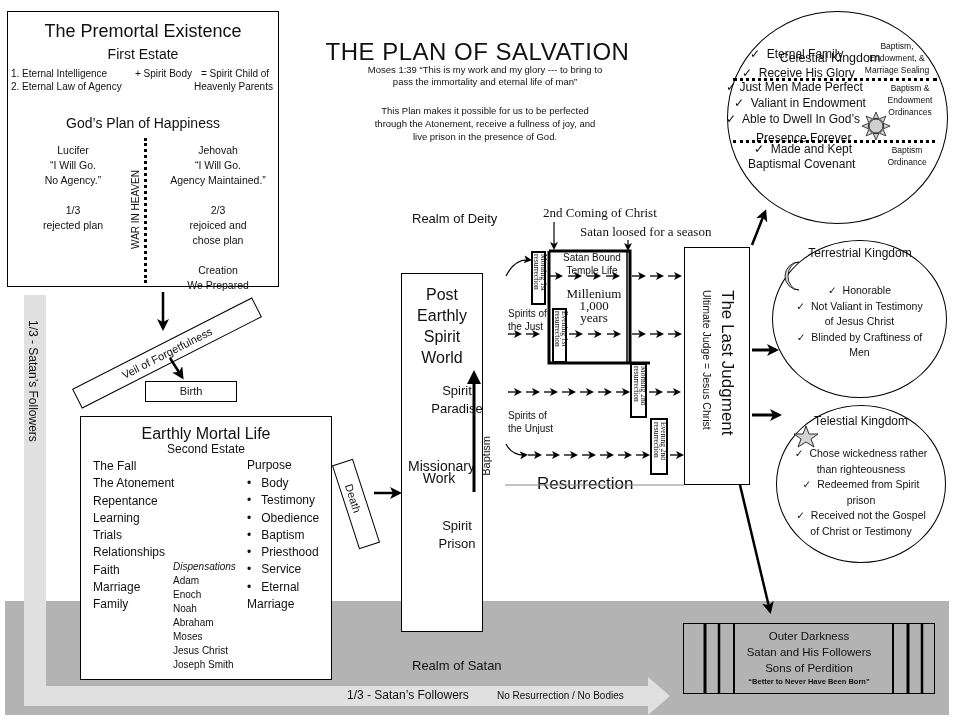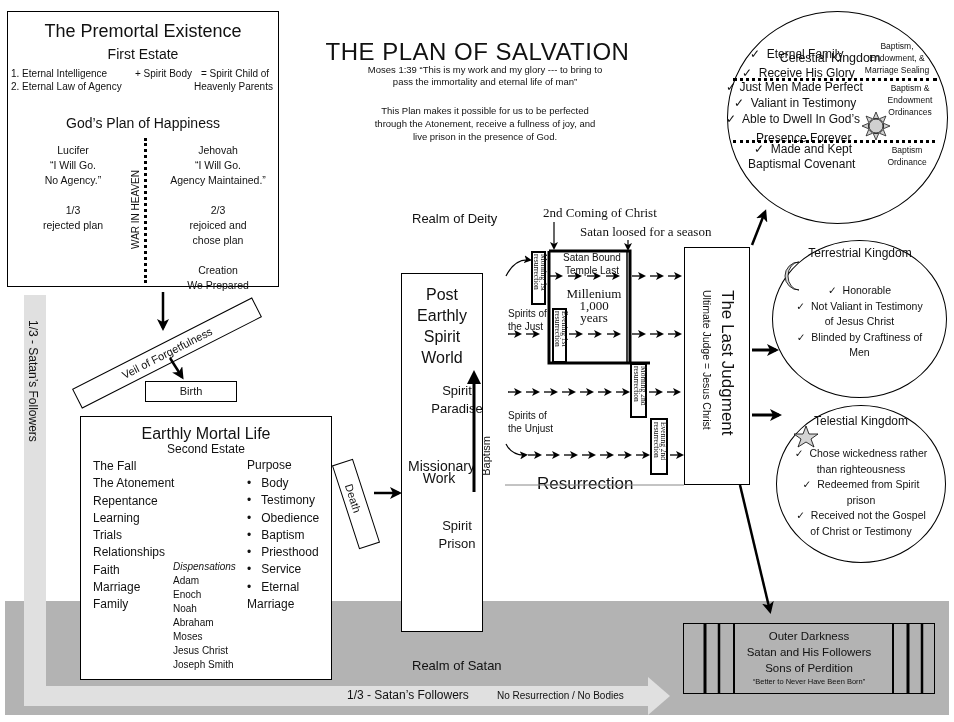--- a/index.html
+++ b/index.html
@@ -147,21 +147,21 @@
   <span class="line">Spirits of</span>
   <span class="line">the Just</span>
 </div>
 <div class="abs" style="left:508px; top:409px; font-size:10px; line-height:13px;">
   <span class="line">Spirits of</span>
   <span class="line">the Unjust</span>
 </div>
 
 <div class="abs center" style="left:556px; top:251px; width:72px; font-size:10px; line-height:13px;">
   <span class="line">Satan Bound</span>
-  <span class="line">Temple Last</span>
+  <span class="line">Temple Life</span>
 </div>
 <div class="abs center serif" style="left:557px; top:288px; width:74px; font-size:13px; line-height:12px;">
   <span class="line">Millenium</span>
   <span class="line">1,000</span>
   <span class="line">years</span>
 </div>
 
 <div class="abs" style="left:531px; top:251px; width:15px; height:54px; border:2.5px solid #000; background:#fff; box-sizing:border-box;">
   <div class="vtext serif" style="left:0px; top:1px; font-size:7.5px; line-height:7px;"><span>Morning 1st</span><br><span>resurrection</span></div>
 </div>
@@ -189,21 +189,21 @@
   <span class="line">✓&nbsp; <span>Receive His Glory</span></span>
 </div>
 <div class="abs center" style="left:852px; top:40px; width:90px; font-size:8.5px; line-height:12px;">
   <span class="line">Baptism,</span>
   <span class="line">Endowment, &amp;</span>
   <span class="line">Marriage Sealing</span>
 </div>
 <div class="abs" style="left:733px; top:78px; width:204px; border-top:3px dotted #000;"></div>
 <div class="abs" style="left:726px; top:79px; font-size:12px; line-height:16px;">
   <span class="line">✓ <span>Just Men Made Perfect</span></span>
-  <span class="line" style="padding-left:8px;">✓&nbsp; <span>Valiant in Testimony</span></span>
+  <span class="line" style="padding-left:8px;">✓&nbsp; <span>Valiant in Endowment</span></span>
   <span class="line" style="padding-left:0px;">✓&nbsp; <span>Able to Dwell In God’s</span></span>
   <span class="line" style="padding-left:30px; margin-top:3px;"><span>Presence Forever</span></span>
 </div>
 <div class="abs center" style="left:875px; top:82px; width:70px; font-size:8.5px; line-height:12px;">
   <span class="line">Baptism &amp;</span>
   <span class="line">Endowment</span>
   <span class="line">Ordinances</span>
 </div>
 <div class="abs" style="left:733px; top:140px; width:202px; border-top:3px dotted #000;"></div>
 <div class="abs" style="left:748px; top:142px; font-size:12px; line-height:15px;">
@@ -234,21 +234,21 @@
   <span class="line"><span>prison</span></span>
   <span class="line">✓&nbsp; <span>Received not the Gospel</span></span>
   <span class="line"><span>of Christ or Testimony</span></span>
 </div>
 
 <div class="abs" style="left:683px; top:623px; width:252px; height:71px; border:1.5px solid #000; box-sizing:border-box; background:#b3b3b3;">
   <div class="abs center" style="left:50px; width:150px; top:4px; font-size:11.5px; line-height:16px;">
     <span class="line">Outer Darkness</span>
     <span class="line">Satan and His Followers</span>
     <span class="line">Sons of Perdition</span>
-    <span class="line" style="font-size:7.5px; font-weight:normal; line-height:11px;">“Better to Never Have Been Born”</span>
+    <span class="line" style="font-size:7.5px; font-weight:bold; line-height:11px;">“Better to Never Have Been Born”</span>
   </div>
 </div>
 
 <svg class="overlay" width="954" height="722" style="pointer-events:none;">
   <defs>
     <marker id="ah" markerWidth="8" markerHeight="8" refX="6" refY="4" orient="auto" markerUnits="userSpaceOnUse">
       <path d="M0,0 L8,4 L0,8 L2,4 Z" fill="#000"></path>
     </marker>
     <marker id="ahBig" markerWidth="12" markerHeight="12" refX="9" refY="6" orient="auto" markerUnits="userSpaceOnUse">
       <path d="M0,0 L12,6 L0,12 L3,6 Z" fill="#000"></path>

